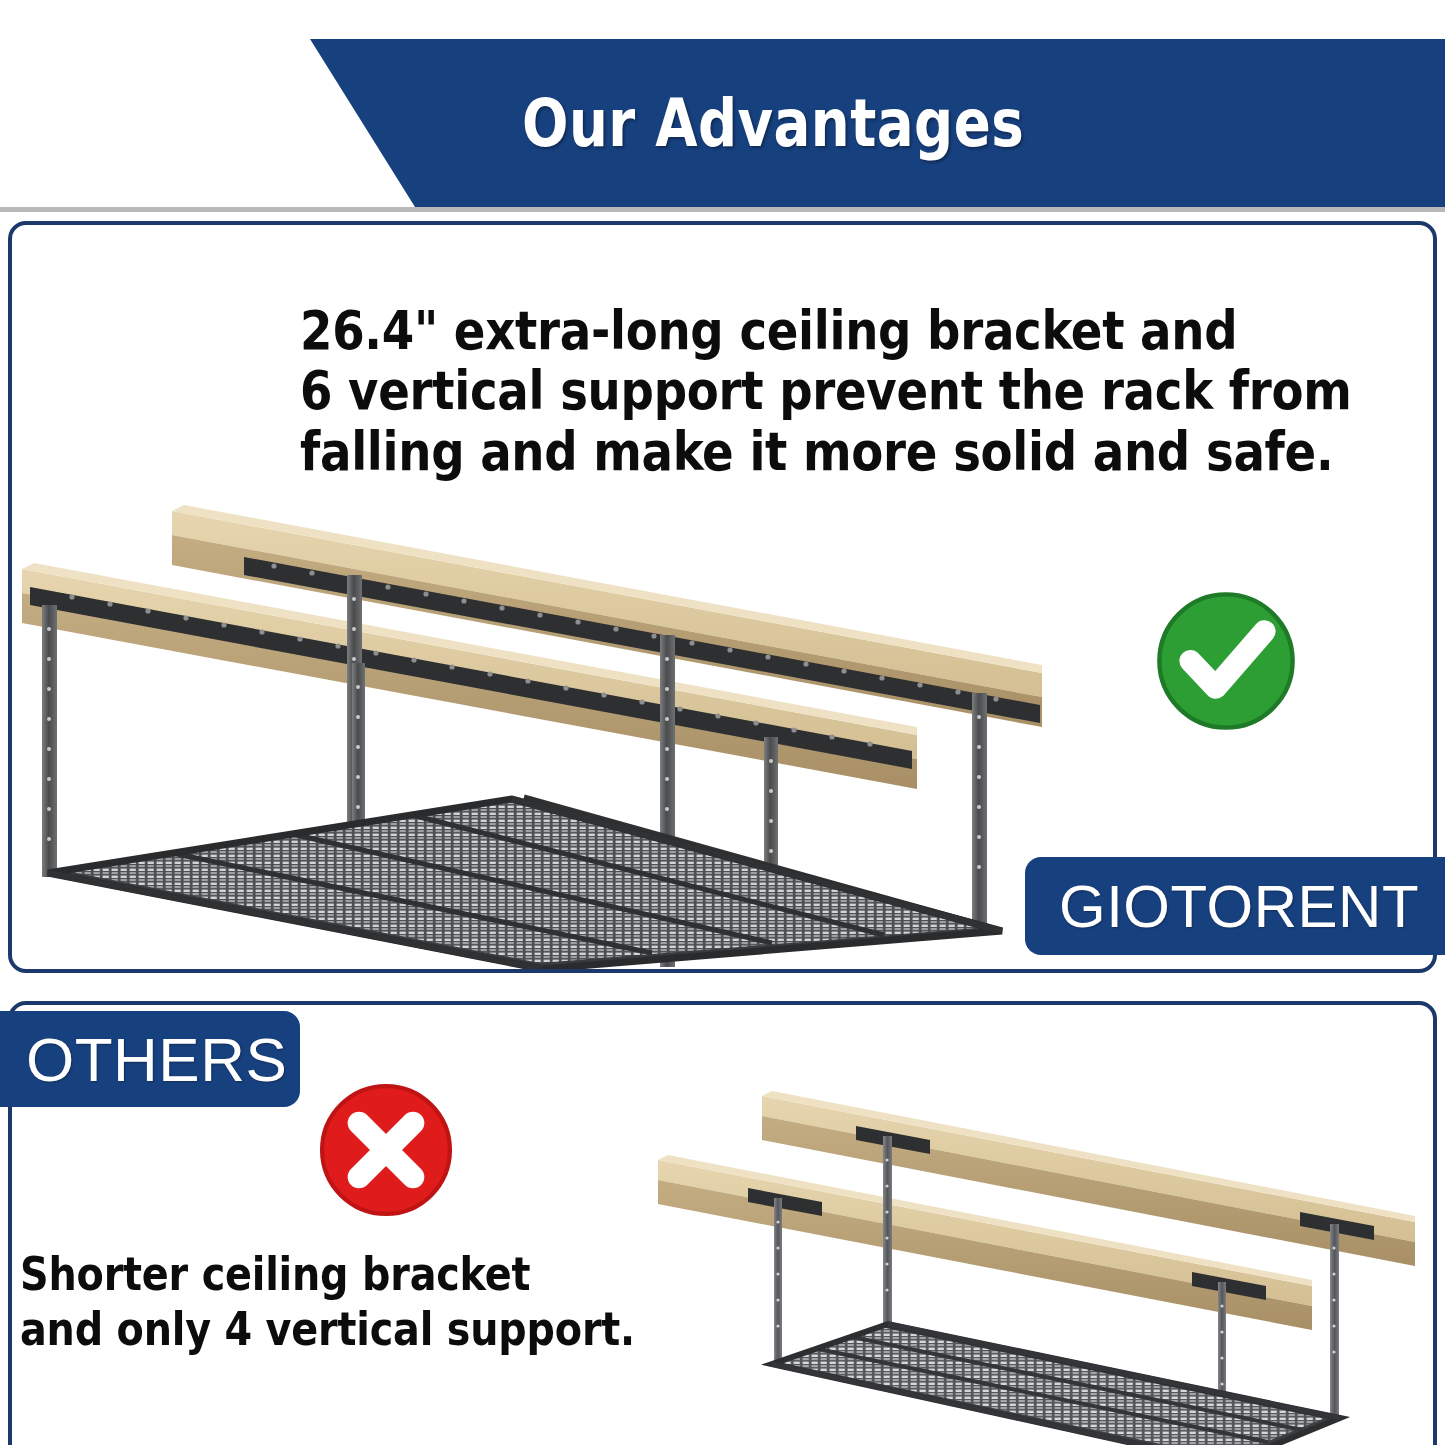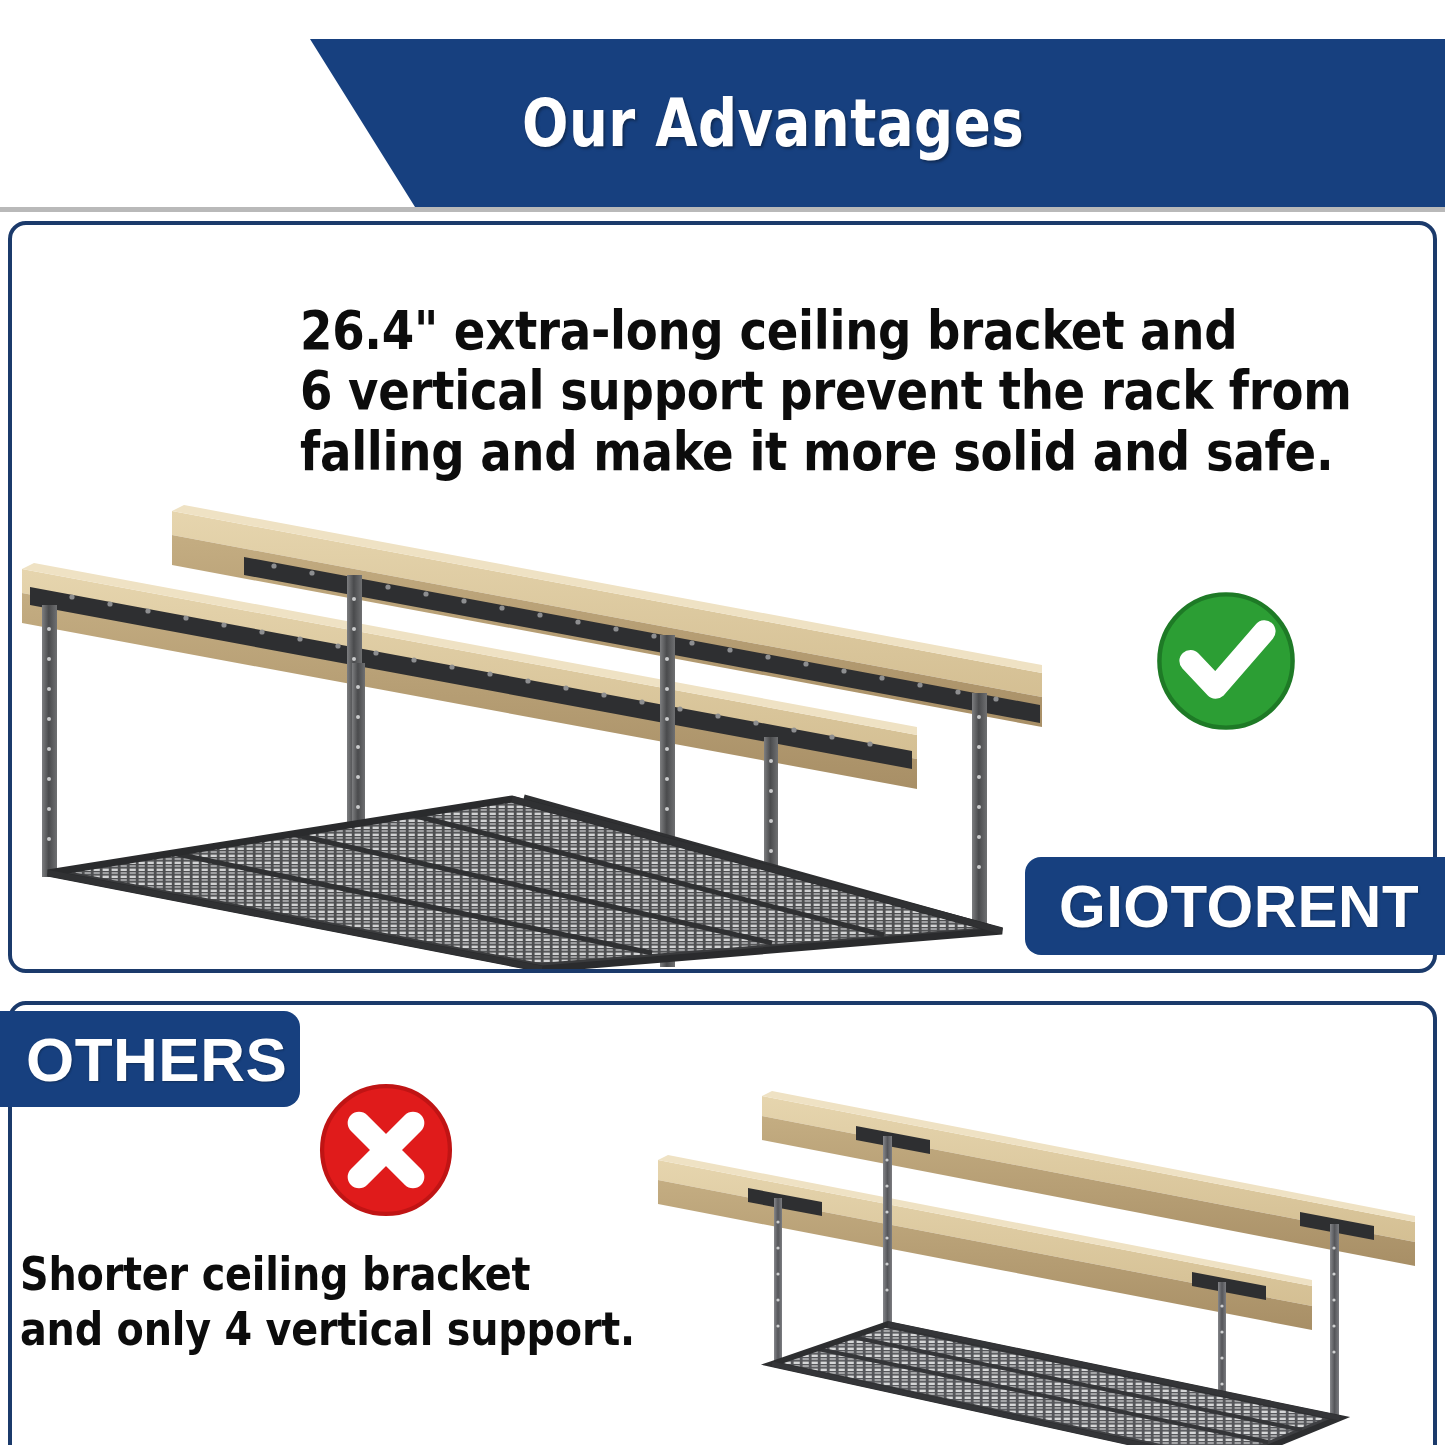--- a/index.html
+++ b/index.html
@@ -77,21 +77,21 @@
     transform:scaleX(0.96);
     transform-origin:left top;
     white-space:pre-line;
   }
 
   
   .badge{
     position:absolute;
     background:#17407f;
     color:#ffffff;
-    font-weight:bold;
+    font-weight:normal;
     display:flex;align-items:center;
     font-family:"Liberation Sans", sans-serif;
     text-shadow:1px 1px 2px rgba(0,0,0,0.3);
   }
   .badge-brand{
     right:0px;top:818px;width:420px;height:98px;
     border-radius:16px 0 0 16px;
     justify-content:flex-start;
     padding-left:34px;
     font-size:60px;

